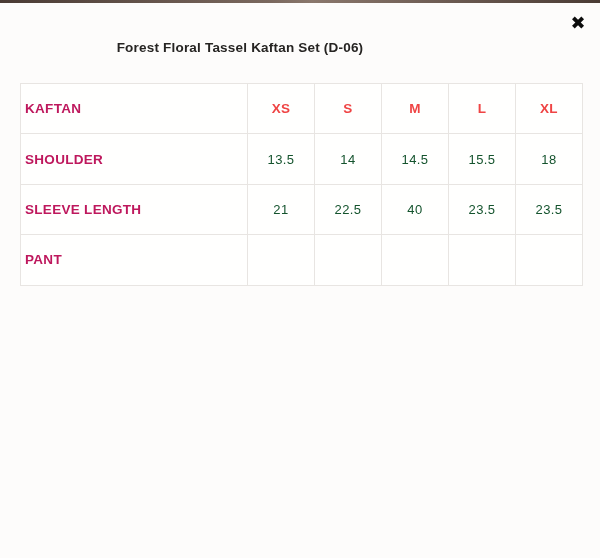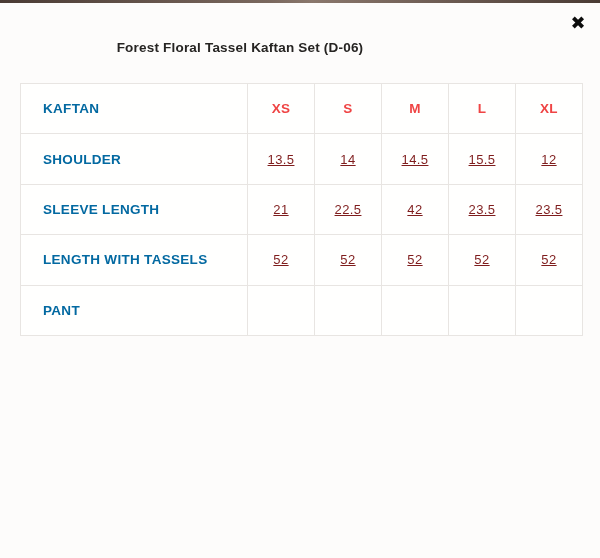--- a/index.html
+++ b/index.html
@@ -40,40 +40,39 @@
     background:#fffffe;
   }
   .size-table td, .size-table th {
     border:1px solid #e8e5e2;
     height:50.4px;
     background:#fffffe;
     vertical-align:middle;
   }
   .size-table .label-cell {
     text-align:left;
-    padding-left:22px;
+    padding-left:4px;
     font-weight:bold;
     font-size:13.5px;
-    color:#0369a1;
+    color:#be185d;
     letter-spacing:0.3px;
   }
   .size-table .head-cell {
     text-align:center;
     font-weight:bold;
     font-size:13.5px;
     color:#ef4444;
     letter-spacing:0.3px;
   }
   .size-table .value-cell {
     text-align:center;
     font-weight:400;
     font-size:13px;
-    color:#7f1d1d;
+    color:#14532d;
     letter-spacing:0.4px;
-    text-decoration:underline;
   }
 </style>
 </head>
 <body>
 
 <div class="top-strip"></div>
 
 <button class="close-btn">
   <span>✖</span>
 </button>
@@ -97,37 +96,29 @@
       <td class="head-cell">M</td>
       <td class="head-cell">L</td>
       <td class="head-cell">XL</td>
     </tr>
     <tr>
       <td class="label-cell">SHOULDER</td>
       <td class="value-cell">13.5</td>
       <td class="value-cell">14</td>
       <td class="value-cell">14.5</td>
       <td class="value-cell">15.5</td>
-      <td class="value-cell">12</td>
+      <td class="value-cell">18</td>
     </tr>
     <tr>
       <td class="label-cell">SLEEVE LENGTH</td>
       <td class="value-cell">21</td>
       <td class="value-cell">22.5</td>
-      <td class="value-cell">42</td>
+      <td class="value-cell">40</td>
       <td class="value-cell">23.5</td>
       <td class="value-cell">23.5</td>
-    </tr>
-    <tr>
-      <td class="label-cell">LENGTH WITH TASSELS</td>
-      <td class="value-cell">52</td>
-      <td class="value-cell">52</td>
-      <td class="value-cell">52</td>
-      <td class="value-cell">52</td>
-      <td class="value-cell">52</td>
     </tr>
     <tr>
       <td class="label-cell">PANT</td>
       <td class="value-cell"></td>
       <td class="value-cell"></td>
       <td class="value-cell"></td>
       <td class="value-cell"></td>
       <td class="value-cell"></td>
     </tr>
   </tbody>

